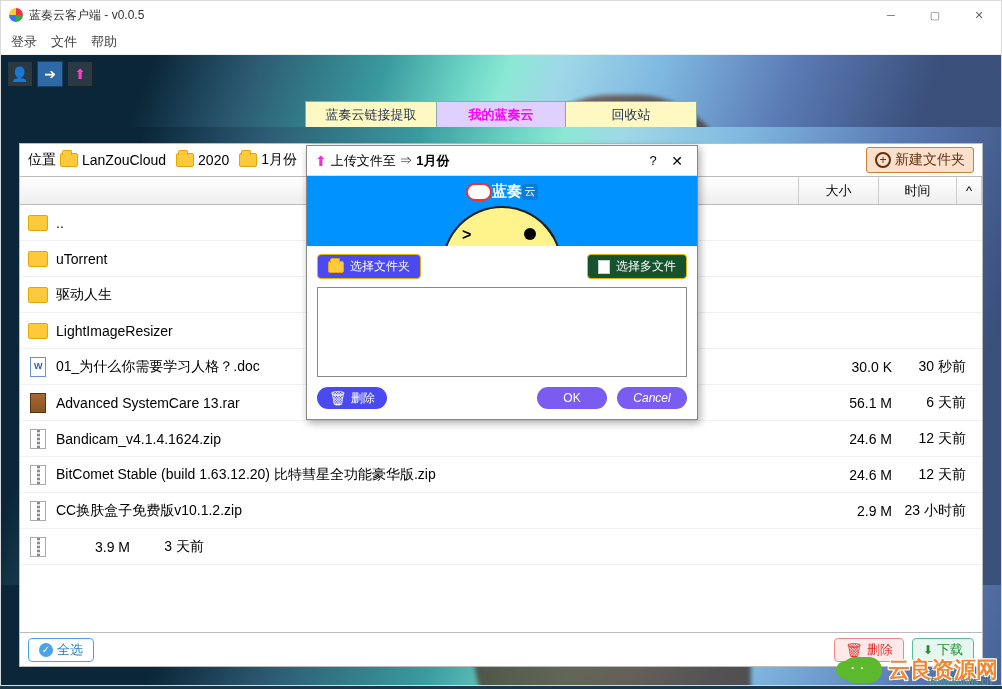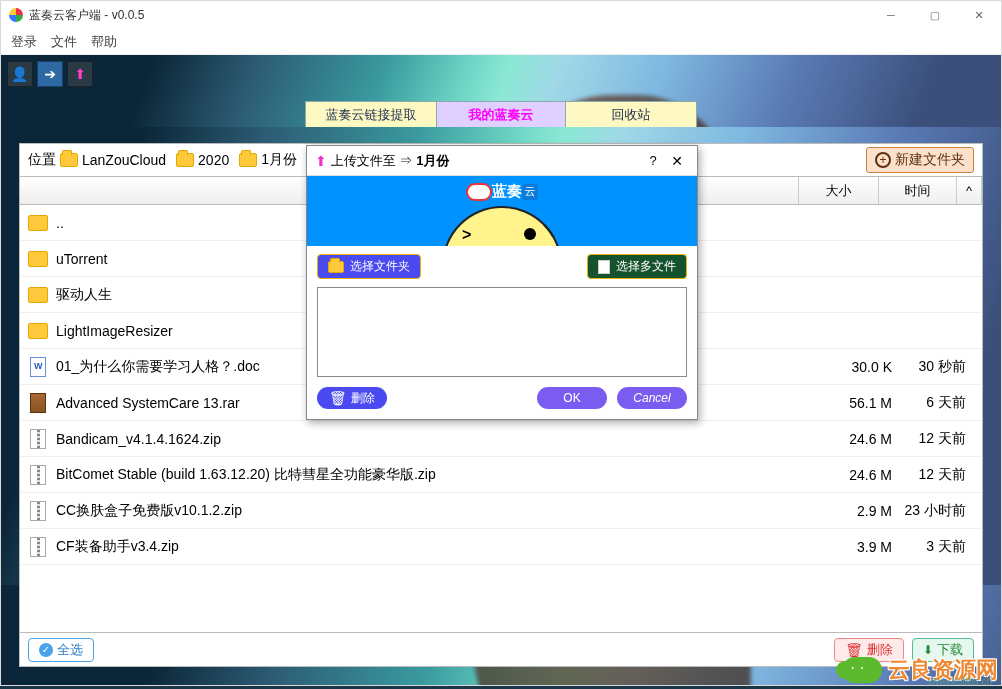--- a/index.html
+++ b/index.html
@@ -261,21 +261,20 @@
               <span class="ic-zip"></span>
             </span>
             <span class="name">CC换肤盒子免费版v10.1.2.zip</span>
             <span class="size">2.9 M</span>
             <span class="time">23 小时前</span>
           </div>
           <div class="row">
             <span class="ic">
               <span class="ic-zip"></span>
             </span>
-            <span class="name">CF装备助手v3.4.zip</span>
             <span class="size">3.9 M</span>
             <span class="time">3 天前</span>
           </div>
         </div>
 
       <div class="footer">
         <span class="btn btn-all">
           <span class="chk">✓</span>
           <span>全选</span>
         </span>

